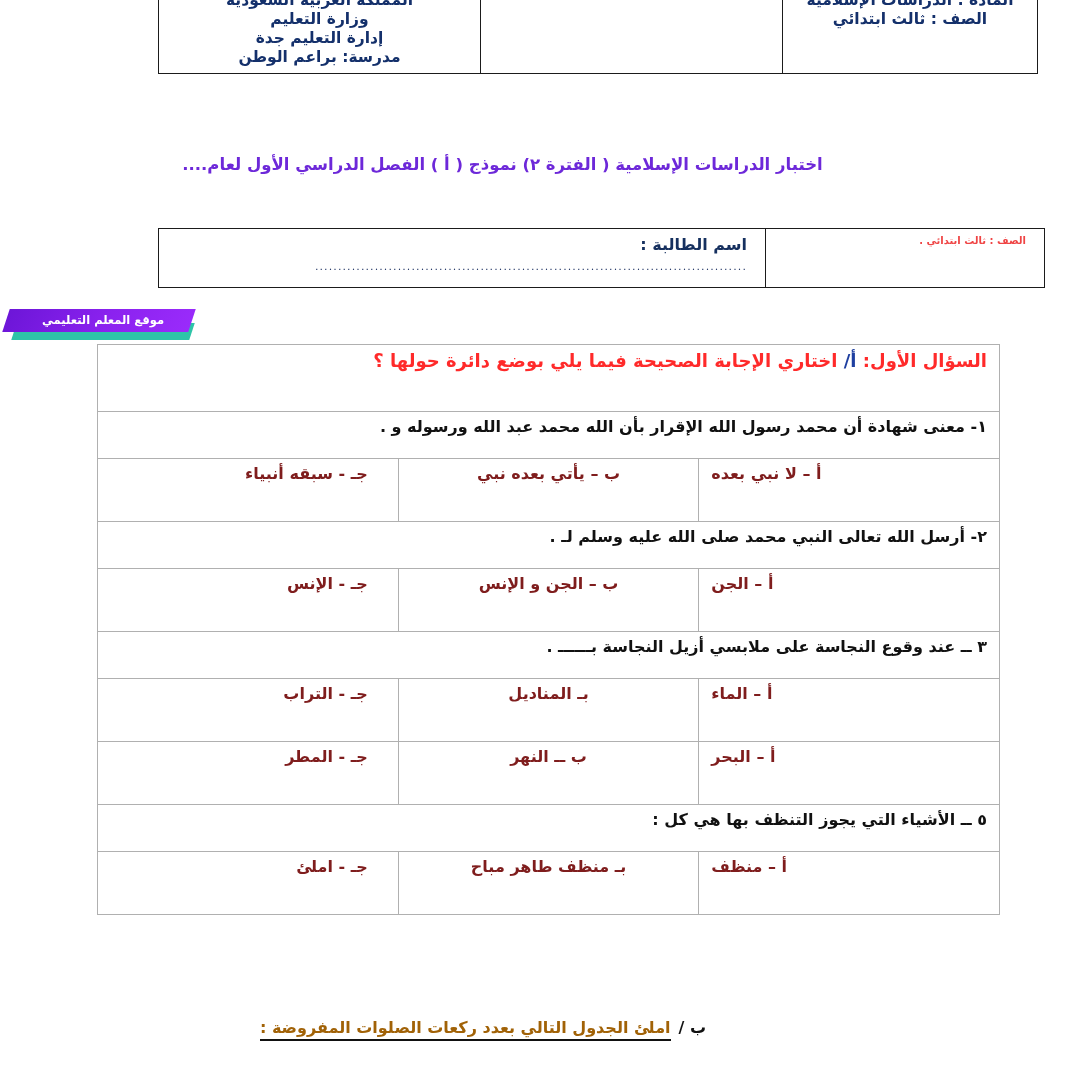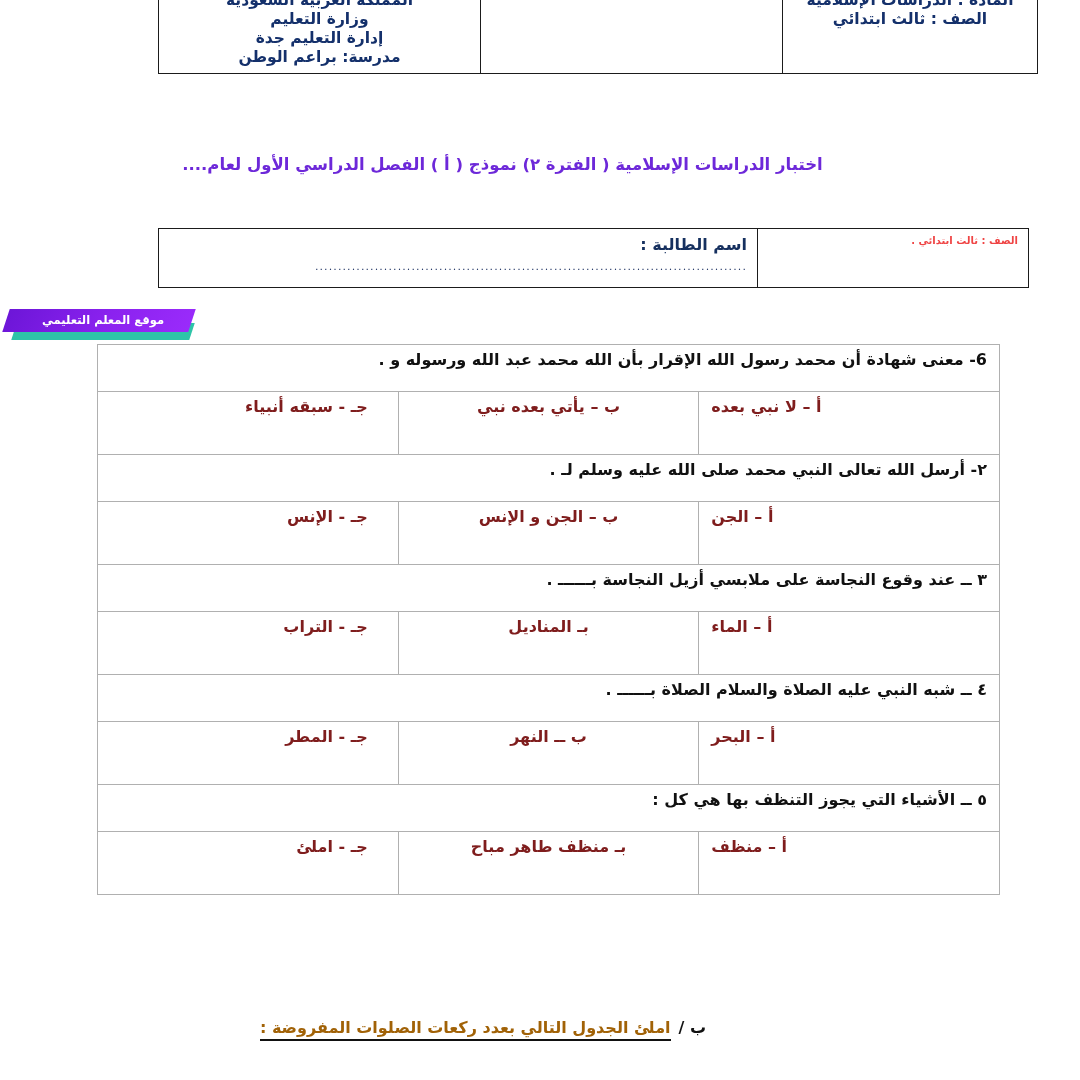--- a/index.html
+++ b/index.html
@@ -65,21 +65,21 @@
     left: 158px;
     top: 228px;
     width: 828px;
     border-collapse: collapse;
     table-layout: fixed;
   }
   #student-table td {
     border: 1.6px solid #1b1b1b;
     height: 48px;
     vertical-align: top;
-    padding: 6px 10px 4px 10px;
+    padding: 6px 18px 4px 10px;
   }
   #student-table td.cell-name  { width: 578px; }
   #student-table td.cell-class { width: 250px; }
   .stu-label {
     direction: rtl;
     font-weight: bold;
     font-size: 16px;
     color: #16305f;
     text-align: right;
   }
@@ -264,24 +264,33 @@
 
 <div id="watermark">
   <div class="wm-teal"></div>
   <div class="wm-purple"></div>
   <div class="wm-text">موقع المعلم التعليمي</div>
 </div>
 
 <table id="questions-table">
 
   <tbody>
+      <tr class="row-header">
+    <td class="col-a" colspan="3">
+      <div class="q-header">
+        <span>السؤال الأول:</span>
+        <span class="sep-blue">أ/</span>
+        <span>اختاري الإجابة الصحيحة  فيما يلي بوضع دائرة حولها ؟</span>
+      </div>
+    </td>
+  </tr>
 
   <tr class="row-stem">
     <td colspan="3">
-      <div class="q-stem">6- معنى شهادة أن محمد رسول الله الإقرار بأن الله محمد عبد الله ورسوله و  .</div>
+      <div class="q-stem">١- معنى شهادة أن محمد رسول الله الإقرار بأن الله محمد عبد الله ورسوله و  .</div>
     </td>
   </tr>
   <tr class="row-opts">
     <td class="col-a">
       <div class="opt opt-a">أ – لا نبي بعده</div>
     </td>
     <td class="col-b">
       <div class="opt opt-b">ب – يأتي بعده نبي</div>
     </td>
     <td class="col-c">
@@ -316,25 +325,20 @@
       <div class="opt opt-a">أ – الماء</div>
     </td>
     <td class="col-b">
       <div class="opt opt-b">بـ المناديل</div>
     </td>
     <td class="col-c">
       <div class="opt opt-c">جـ - التراب</div>
     </td>
   </tr>
 
-  <tr class="row-stem">
-    <td colspan="3">
-      <div class="q-stem">٤ ــ شبه النبي عليه الصلاة والسلام الصلاة بــــــ .</div>
-    </td>
-  </tr>
   <tr class="row-opts">
     <td class="col-a">
       <div class="opt opt-a">أ – البحر</div>
     </td>
     <td class="col-b">
       <div class="opt opt-b">ب ــ النهر</div>
     </td>
     <td class="col-c">
       <div class="opt opt-c">جـ - المطر</div>
     </td>

